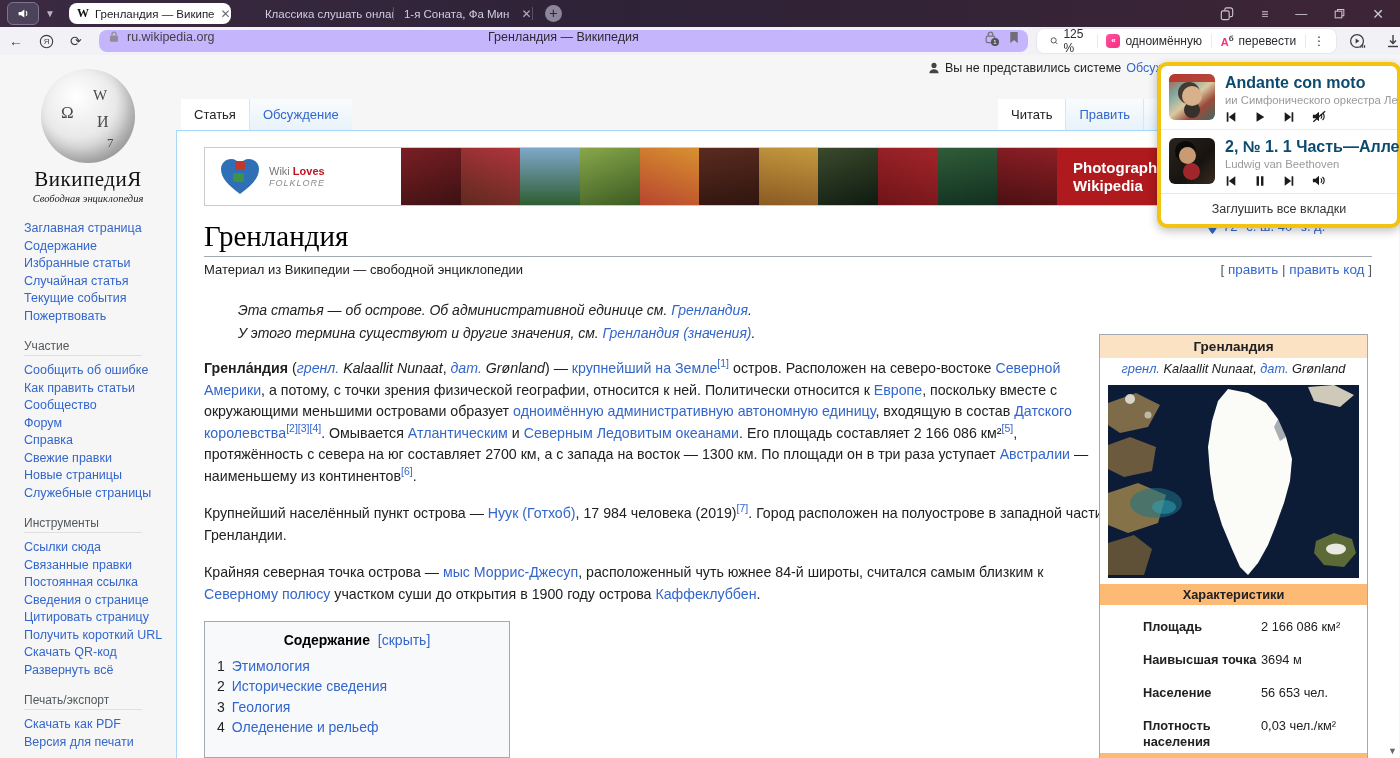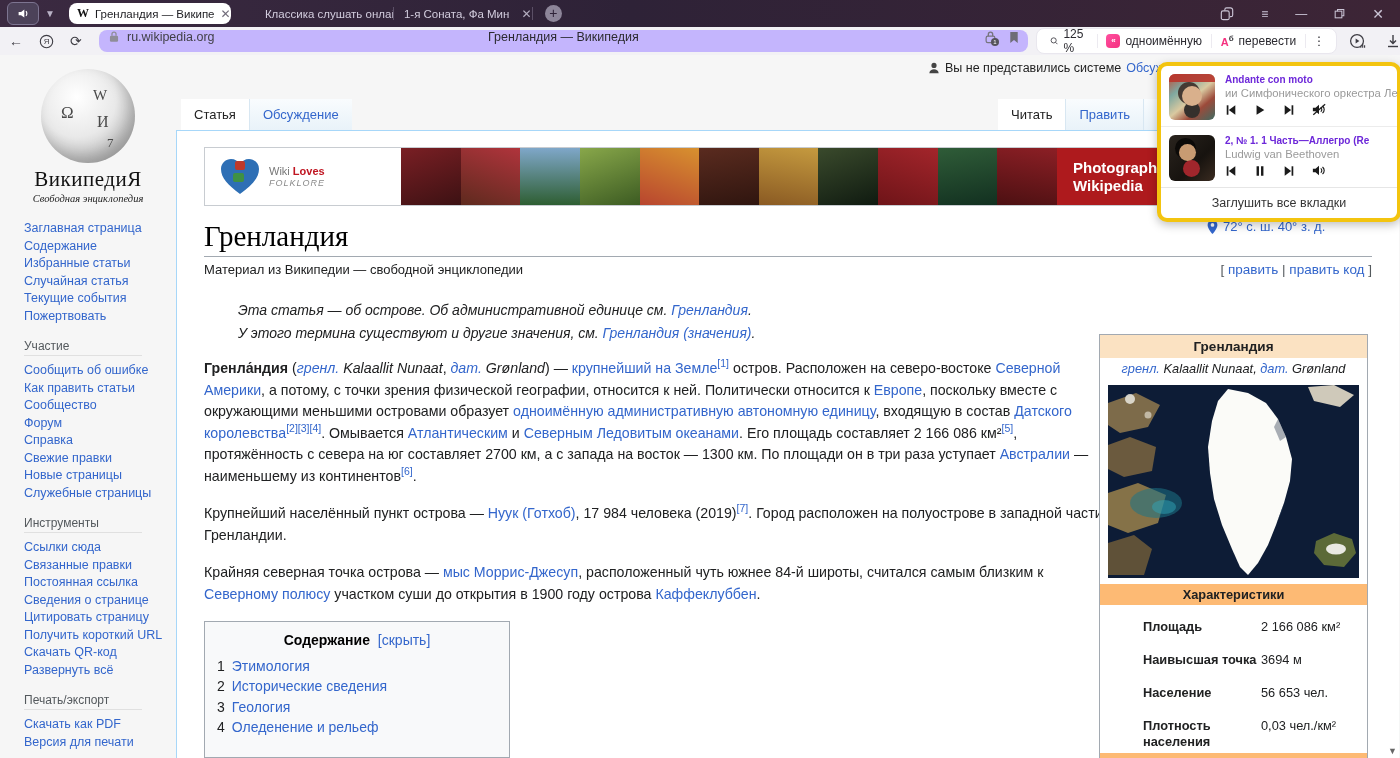--- a/index.html
+++ b/index.html
@@ -120,21 +120,21 @@
   .mitem{display:grid;grid-template-columns:46px 1fr;gap:10px;padding:8px 8px 6px 8px;}
   .mitem + .mitem{border-top:1px solid #ececec;}
   .mthumb{width:46px;height:46px;border-radius:6px;overflow:hidden;position:relative;flex:0 0 auto;}
   .mthumb1{background:linear-gradient(140deg,#c14a35 0%,#7fa8a0 28%,#d9c9a0 52%,#9c4a3a 72%,#3e6b62 100%);}
   .mthumb1:before{content:"";position:absolute;left:0;top:0;right:0;height:8px;background:#b8352b;opacity:.9;}
   .mthumb1:after{content:"";position:absolute;left:13px;top:12px;width:20px;height:20px;border-radius:50%;
          background:#d9b08c;box-shadow:0 14px 0 -2px #35302c, -3px -3px 0 1px #453a33;}
   .mthumb2{background:linear-gradient(135deg,#2a241e 0%,#17130f 60%,#3a2b20 100%);}
   .mthumb2:after{content:"";position:absolute;left:10px;top:9px;width:17px;height:17px;border-radius:50%;
          background:#c89b72;box-shadow:-2px -4px 0 2px #0c0a08, 4px 16px 0 0px #a1262c;}
-  .mtitle{font-size:10px;font-weight:bold;color:#6d28d9;white-space:nowrap;overflow:hidden;}
+  .mtitle{font-size:16px;font-weight:bold;color:#0c4a6e;white-space:nowrap;overflow:hidden;}
   .msub{font-size:11.3px;color:#9a9a9a;white-space:nowrap;overflow:hidden;margin-top:2px;}
   .mctrl{display:flex;gap:17px;margin-top:4px;align-items:center;color:#1b1b1b;}
   .mute-all{border-top:1px solid #e6e6e6;text-align:center;font-size:12.5px;color:#333;padding:8px 0;}
   svg{display:block;}
 </style>
 </head>
 <body>
 
 <div class="window">
 

